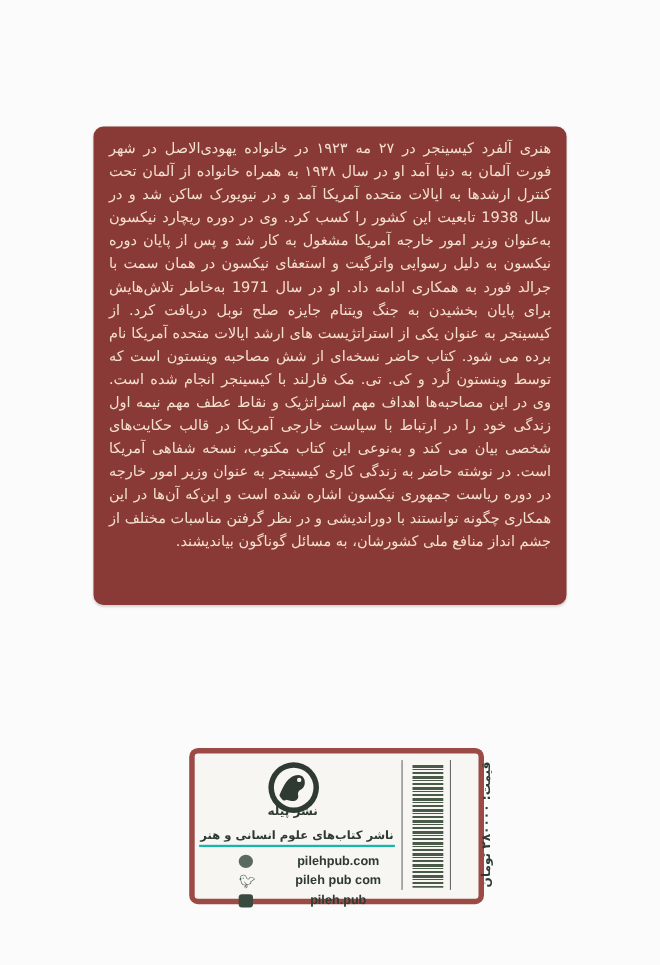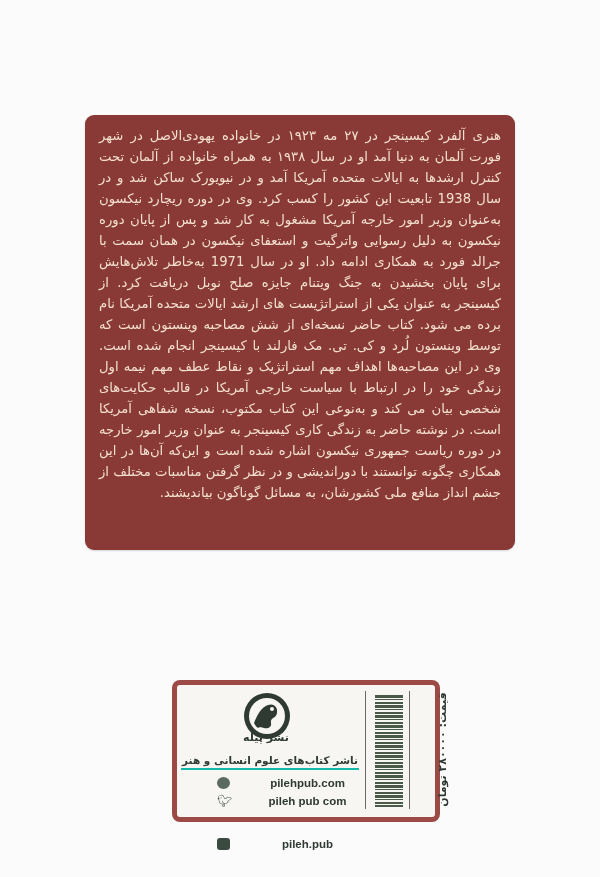--- a/index.html
+++ b/index.html
@@ -121,21 +121,21 @@
       <div class="pub-tagline">ناشر کتاب‌های علوم انسانی و هنر</div>
 
       <div class="contact-row" style="top:86px;">
         <span class="contact-icon web"></span>
         <span class="contact-text">pilehpub.com</span>
       </div>
       <div class="contact-row" style="top:104px;">
         <span class="contact-icon" style="background:none;color:#3a4a40;font-size:12px;line-height:12px;">🐦︎</span>
         <span class="contact-text">pileh pub com</span>
       </div>
-      <div class="contact-row" style="top:122px;margin-top:25px;">
+      <div class="contact-row" style="top:122px;">
         <span class="contact-icon"></span>
         <span class="contact-text">pileh.pub</span>
       </div>
     </div>
 
     <div class="divider-v" style="left:188px;"></div>
     <div class="isbn-text">9786229829826</div>
     <div class="barcode"></div>
     <div class="divider-v" style="left:232px;"></div>
     <div class="price-text">قیمت: ۲۸۰۰۰۰ تومان</div>

